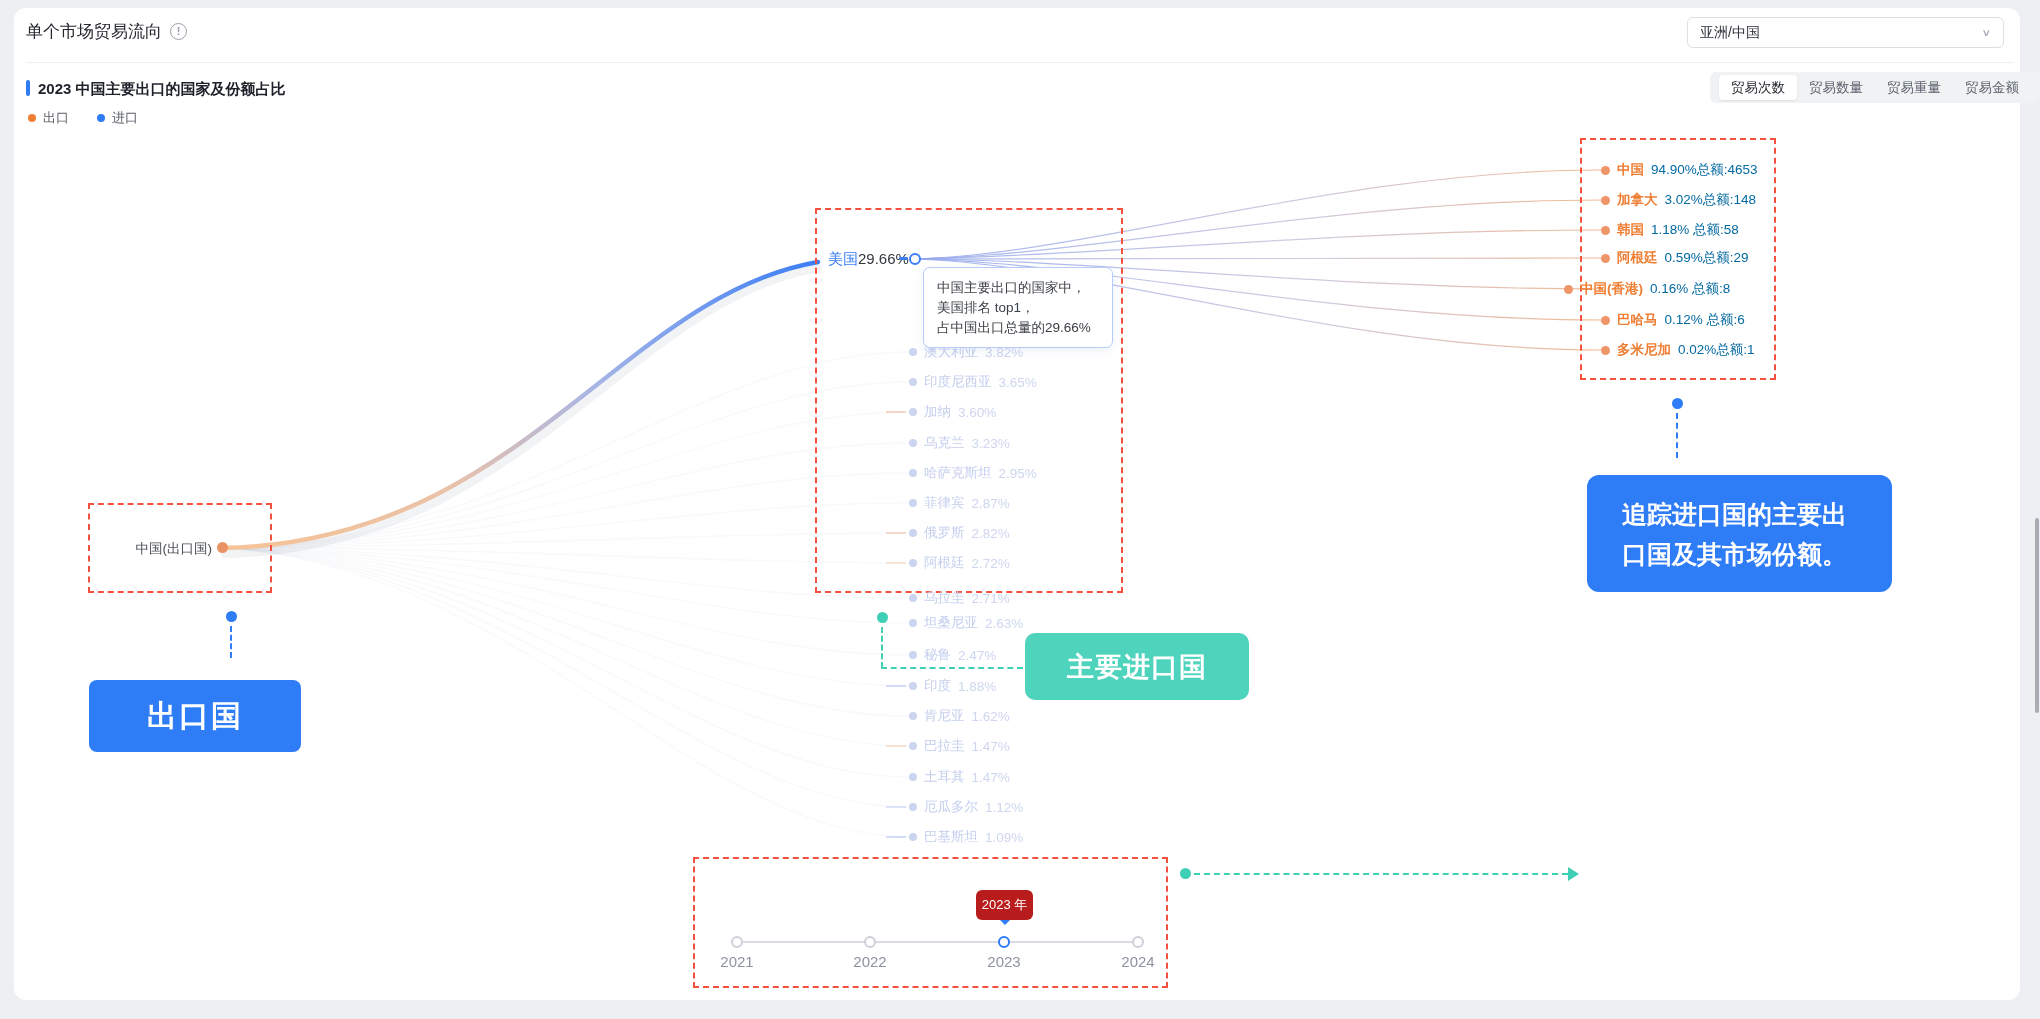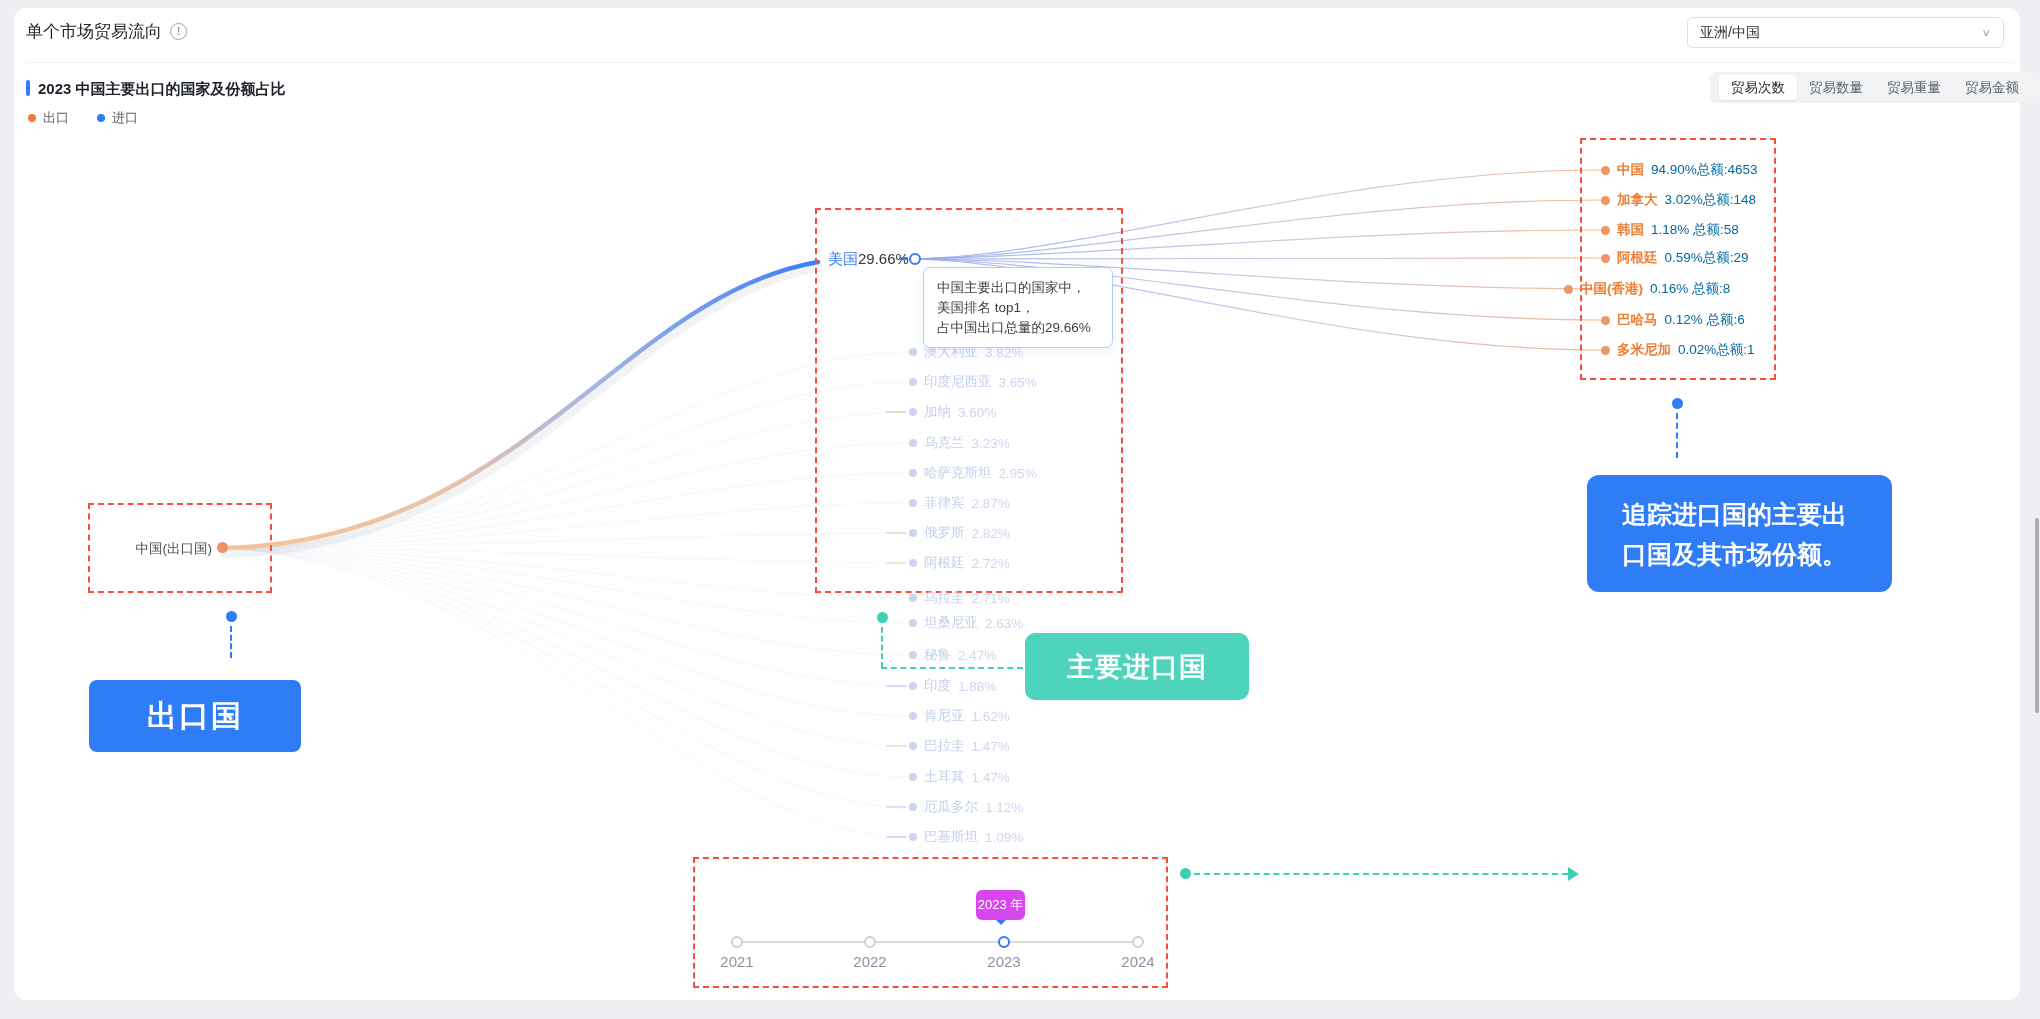--- a/index.html
+++ b/index.html
@@ -99,22 +99,22 @@
     font-size:24px; line-height:37px; padding:14px 0 0 27px; }
 
   
   .tl-track { position:absolute; left:737px; top:941px; width:401px; height:2px;
     background:#dadce2; z-index:5; cursor:pointer; }
   .tl-dot { position:absolute; top:936px; width:12px; height:12px; background:#fff;
     border:2px solid #cdd0d8; border-radius:50%; z-index:6; cursor:pointer; }
   .tl-dot.active { border-color:#2e7cf6; }
   .tl-year { position:absolute; top:953px; width:70px; text-align:center; font-size:15px;
     color:#8d93a0; z-index:6; }
-  .tl-badge { position:absolute; left:976px; top:890px; width:49px; height:30px;
-    background:#d946ef; color:#fff; border-radius:6px; font-size:13px; line-height:30px;
+  .tl-badge { position:absolute; left:976px; top:890px; width:57px; height:30px;
+    background:#b91c1c; color:#fff; border-radius:6px; font-size:13px; line-height:30px;
     text-align:center; z-index:7; }
   .tl-badge::after { content:""; position:absolute; left:50%; bottom:-5px; margin-left:-5px;
     border-left:5px solid transparent; border-right:5px solid transparent;
     border-top:5px solid #2e7cf6; }
 
   .scrollbar { position:absolute; left:2035px; top:518px; width:4px; height:195px;
     background:#a9acb4; border-radius:2px; z-index:9; cursor:pointer; }
 
   svg.flows { position:absolute; left:0; top:0; z-index:1; }
 </style>

